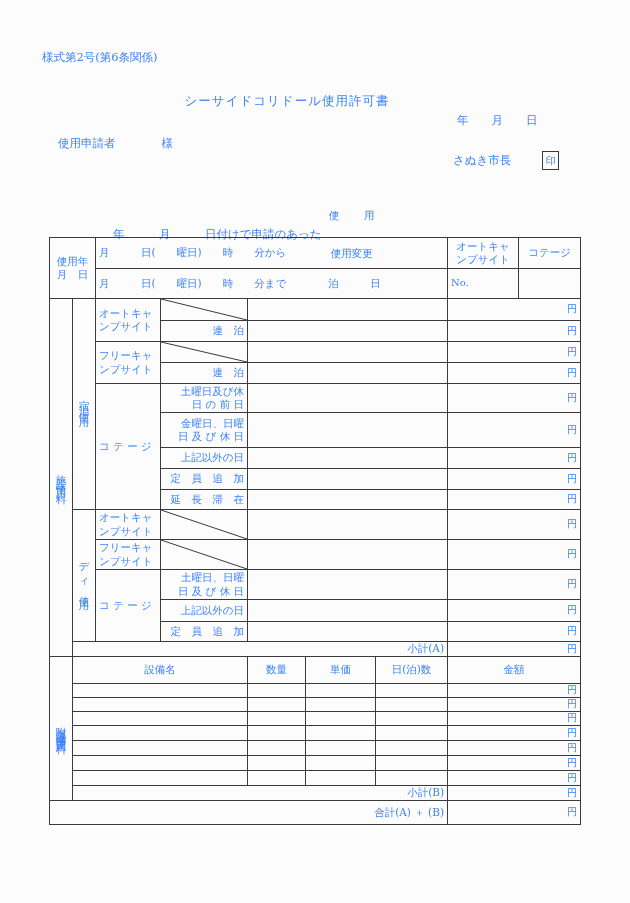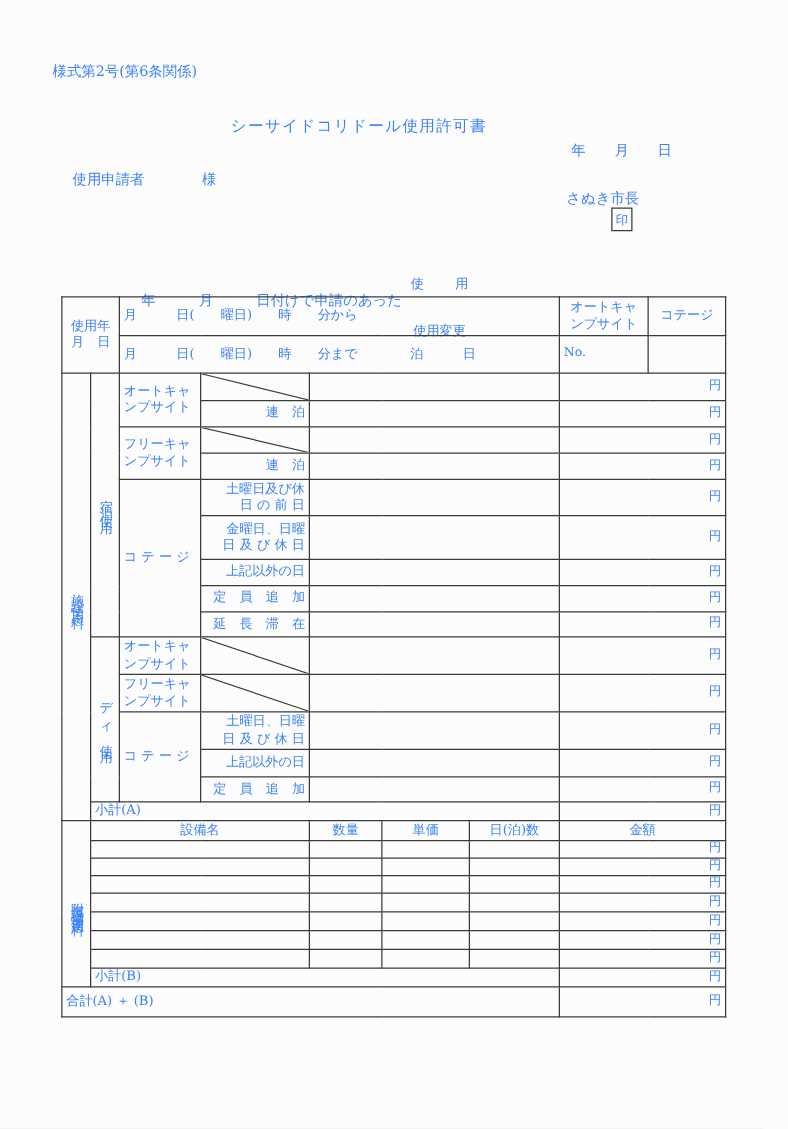--- a/index.html
+++ b/index.html
@@ -9,32 +9,32 @@
     background:#fcfcfc;
     font-family:"DejaVu Serif","Liberation Serif",serif;
     color:#3b82f6;
     overflow:hidden;
   }
   .abs{position:absolute;white-space:pre;}
   .form-number{left:42px;top:50px;font-size:11.5px;}
   .doc-title{left:0;top:93px;width:574px;text-align:center;font-size:12.5px;letter-spacing:1px;}
   .date-line{left:457px;top:113px;font-size:11.5px;}
   .applicant-line{left:58px;top:136px;font-size:11.5px;}
-  .mayor-line{left:453px;top:151px;font-size:11.5px;display:flex;align-items:center;flex-direction:column;}
+  .mayor-line{left:453px;top:151px;font-size:11.5px;display:flex;align-items:center;}
   .seal-box{
     display:inline-flex;align-items:center;justify-content:center;
     width:15px;height:17px;border:1px solid #3a3a3a;
     font-size:10px;margin-left:31px;white-space:normal;
   }
   .permit-sentence{left:113px;top:184px;font-size:11.5px;display:flex;align-items:center;white-space:pre;}
   .option-stack{
     display:inline-block;margin:0 7px;font-size:10.5px;line-height:1.2;
     white-space:pre;text-align:center;vertical-align:middle;
   }
-  .option-top{display:block;width:46px;text-align:justify;text-align-last:justify;margin-top:12px;}
+  .option-top{display:block;width:46px;text-align:justify;text-align-last:justify;}
   .option-bottom{display:block;width:46px;}
 
   
   table.main{
     position:absolute;left:49px;top:237px;
     border-collapse:collapse;table-layout:fixed;
     width:531px;font-size:10.5px;line-height:1.25;
   }
   table.main td{
     border:1px solid #3a3a3a;
@@ -55,21 +55,21 @@
   td.vlabel .vtxt{display:inline-block;}
   .ls-lg{letter-spacing:0.55em;}
   .ls-md{letter-spacing:0.45em;}
   .ls-sm{letter-spacing:0.22em;}
   td.diag{position:relative;padding:0;}
   td.diag svg{position:absolute;left:0;top:0;width:100%;height:100%;display:block;}
   tr.dashed td.dash{border-bottom:1px dashed #6a6a6a;}
   td.hdr-days{text-align:left;padding-left:49px;white-space:pre;}
   td.no-cell{text-align:left;padding-left:5px;font-size:10px;margin-left:31px;}
   td.cond{text-align:right;padding-left:5px;}
-  td.sum-label{text-align:left;margin-left:34px;}
+  td.sum-label{text-align:right;margin-left:34px;}
 </style>
 </head>
 <body>
 
 <div class="page">
 
   <div class="abs form-number">様式第2号(第6条関係)</div>
   <div class="abs doc-title">シーサイドコリドール使用許可書</div>
   <div class="abs date-line">年　　月　　日</div>
   <div class="abs applicant-line">使用申請者　　　　様</div>
@@ -221,21 +221,21 @@
       <td class="cond">定　員　追　加</td>
       <td colspan="3" class="blank"></td>
       <td colspan="2" class="amt">円</td>
     </tr>
 
     <tr style="height:15px">
       <td colspan="6" class="sum-label">小計(A)</td>
       <td colspan="2" class="amt">円</td>
     </tr>
 
-    <tr style="height:16px">
+    <tr style="height:27px">
       <td rowspan="9" class="vlabel"><span class="vtxt ls-sm">附属設備等使用料</span></td>
       <td colspan="3" class="center">設備名</td>
       <td class="center">数量</td>
       <td class="center">単価</td>
       <td class="center">日(泊)数</td>
       <td colspan="2" class="center">金額</td>
     </tr>
 
     <tr style="height:14px">
       <td colspan="3" class="blank"></td>

